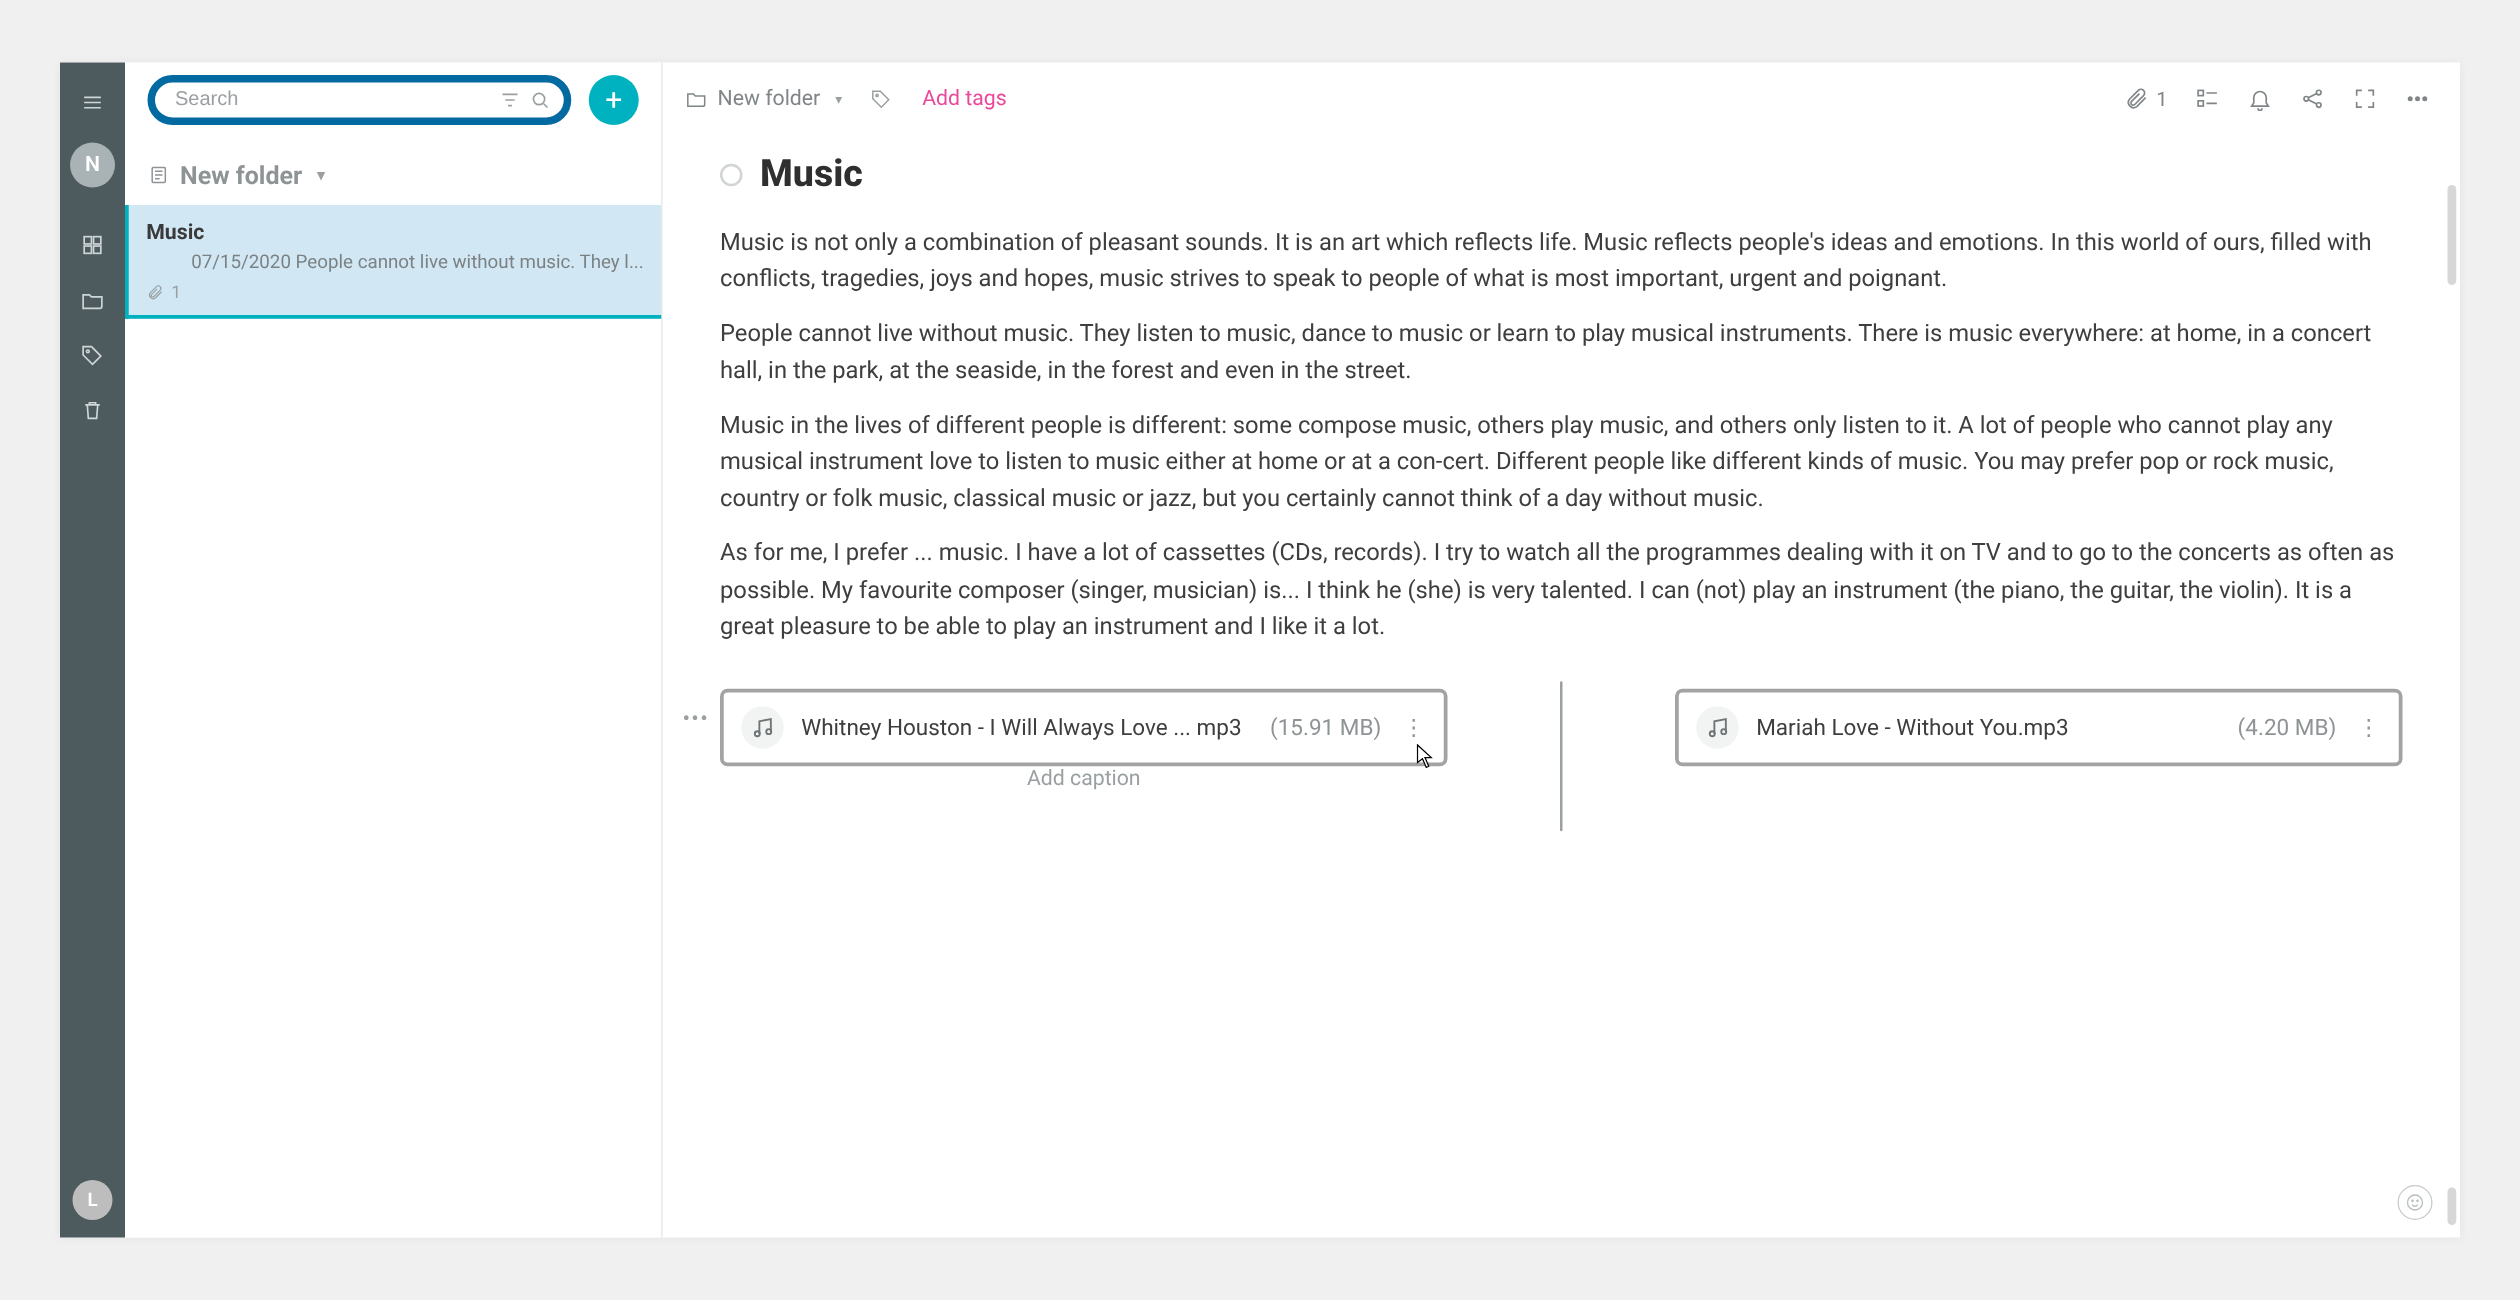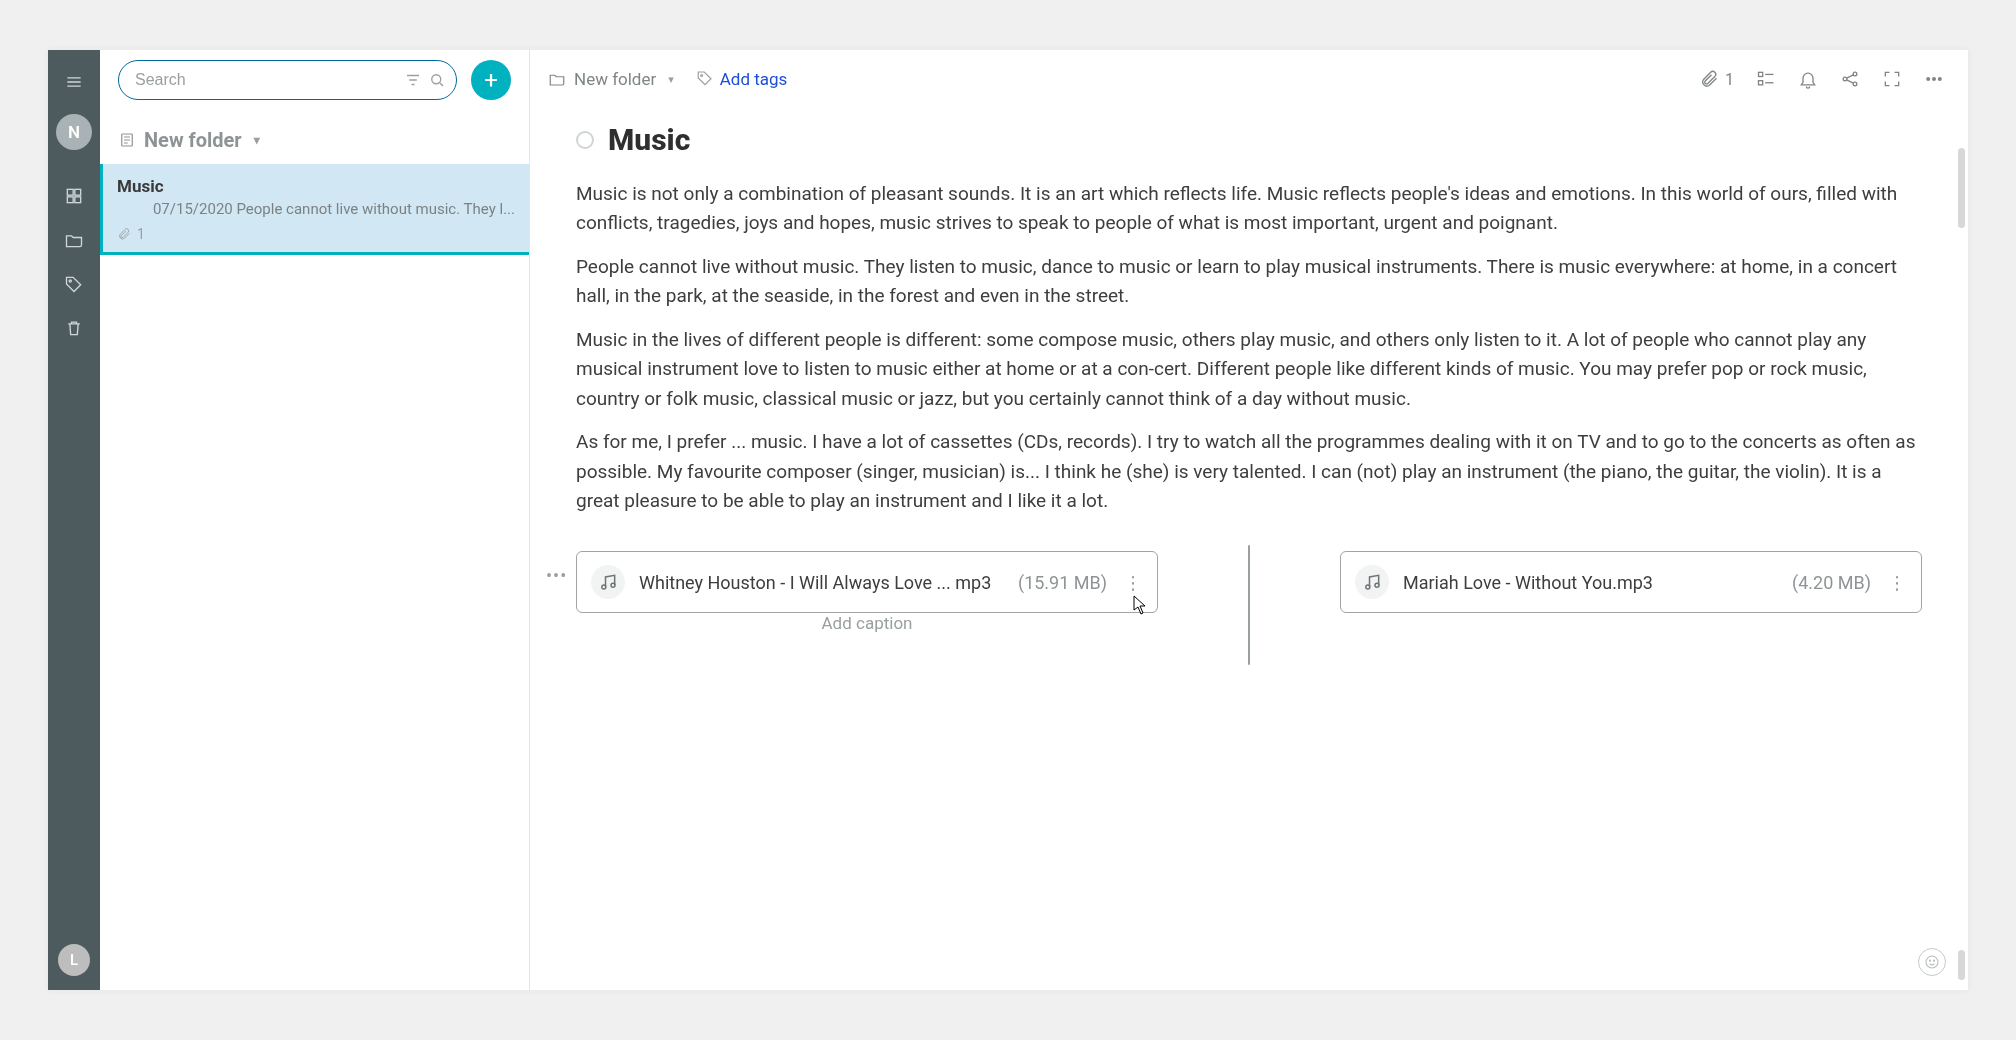--- a/index.html
+++ b/index.html
@@ -68,21 +68,21 @@
     display:flex; flex-direction:column;
     background:#fff;
   }
   .list-top {
     display:flex; align-items:center; gap:14px;
     padding: 10px 18px 10px 18px;
   }
   .search-wrap {
     flex:1;
     height:40px;
-    border:1px solid #0369a1;
+    border:6px solid #0369a1;
     border-radius: 20px;
     display:flex; align-items:center;
     padding: 0 10px 0 16px;
     color:#9aa0a2;
   }
   .search-wrap input {
     flex:1; border:none; outline:none; font-size:16px;
     color:#555; background:transparent;
   }
   .search-wrap input::placeholder { color:#9aa0a2; }
@@ -133,22 +133,22 @@
     padding: 0 24px 0 18px;
     color:#808688;
   }
   .crumb {
     display:flex; align-items:center; gap:8px;
     font-size:17px;
   }
   .crumb svg { width:18px; height:18px; stroke:#808688; fill:none; stroke-width:1.6; }
   .crumb .chev { font-size:11px; color:#9aa0a2; margin-left:4px; }
   .add-tags {
-    display:flex; gap:6px; margin-left:22px;
-    font-size:17px; color:#1d4ed8; cursor:pointer;
+    display:flex; align-items:center; gap:24px; margin-left:22px;
+    font-size:17px; color:#ec4899; cursor:pointer;
   }
   .add-tags svg { width:18px; height:18px; stroke:#9aa0a2; fill:none; stroke-width:1.6; }
   .top-spacer { flex:1; }
   .top-actions { display:flex; align-items:center; gap:22px; color:#808688; }
   .top-actions .act { display:flex; align-items:center; gap:6px; cursor:pointer; }
   .top-actions svg { width:20px; height:20px; stroke:#808688; fill:none; stroke-width:1.6; }
   .top-actions .cnt { font-size:16px; }
 
   .content-body {
     flex:1;
@@ -177,21 +177,21 @@
     position:relative;
   }
   .attach-dots {
     position:absolute;
     left:-30px; top:14px;
     color:#9aa0a2; font-size:18px; letter-spacing:1px;
     cursor:pointer;
   }
   .attach-col { width: 590px; display:flex; flex-direction:column; }
   .attach-card {
-    border:1px solid #a3a3a3;
+    border:3px solid #a3a3a3;
     border-radius:6px;
     height:62px;
     display:flex; align-items:center;
     padding: 0 12px 0 14px;
     gap:14px;
   }
   .attach-card .file-icon {
     width:34px; height:34px; border-radius:50%;
     background:#f2f3f3;
     display:flex; align-items:center; justify-content:center;

